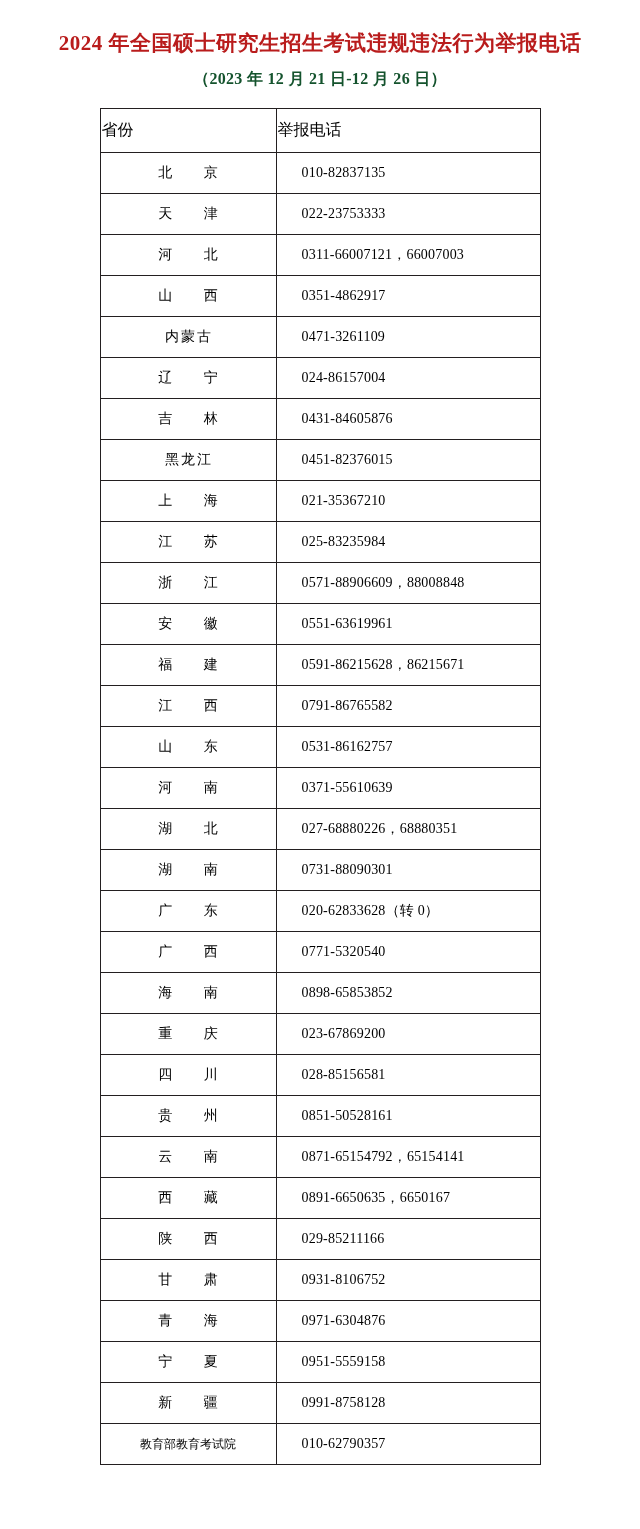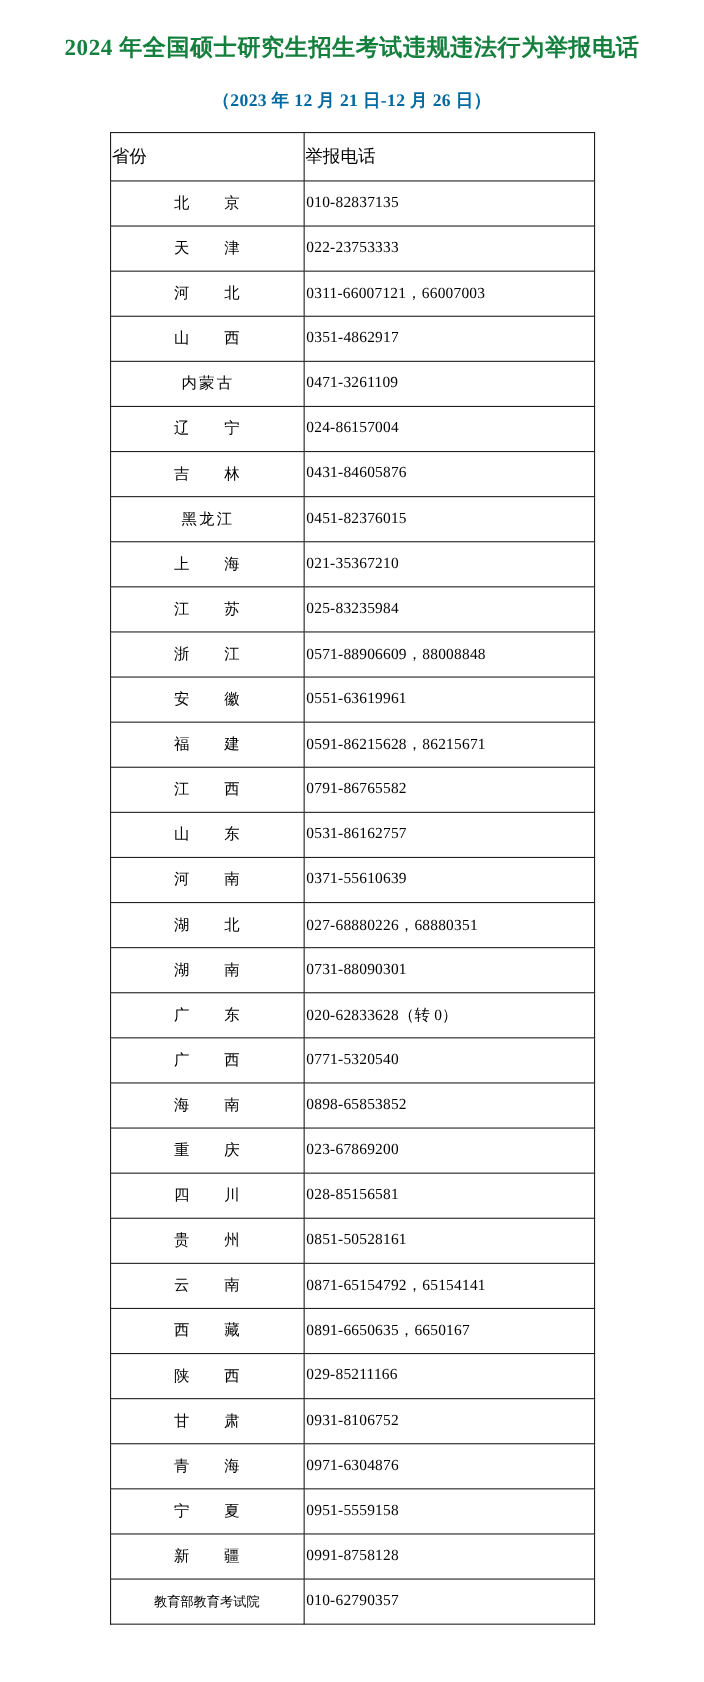--- a/index.html
+++ b/index.html
@@ -18,30 +18,30 @@
     width: 640px;
     box-sizing: border-box;
     padding: 30px 0 20px 0;
   }
   .doc-title {
     text-align: center;
     font-size: 21px;
     font-weight: bold;
     letter-spacing: 0.5px;
     line-height: 1.3;
-    margin: 0 18px 24px 18px;
-    color: #15803d;
+    margin: 0 18px 12px 18px;
+    color: #b91c1c;
   }
   .doc-subtitle {
     text-align: center;
     font-size: 16px;
     font-weight: bold;
     letter-spacing: 0.3px;
     margin: 0 18px 18px 18px;
-    color: #0369a1;
+    color: #14532d;
   }
   .table-wrap {
     display: flex;
     justify-content: center;
   }
   table.hotline {
     border-collapse: collapse;
     width: 440px;
     table-layout: fixed;
   }
@@ -81,21 +81,21 @@
     text-indent: 2px;
   }
   td.prov .sp-long {
     display: inline-block;
     letter-spacing: 0px;
     font-size: 12px;
   }
   td.tel {
     height: 41px;
     vertical-align: middle;
-    padding-left: 2px;
+    padding-left: 25px;
     font-size: 14px;
     letter-spacing: 0.2px;
     font-family: "Liberation Serif", "DejaVu Serif", serif;
   }
 </style>
 </head>
 <body>
 
 <div class="page">
 

